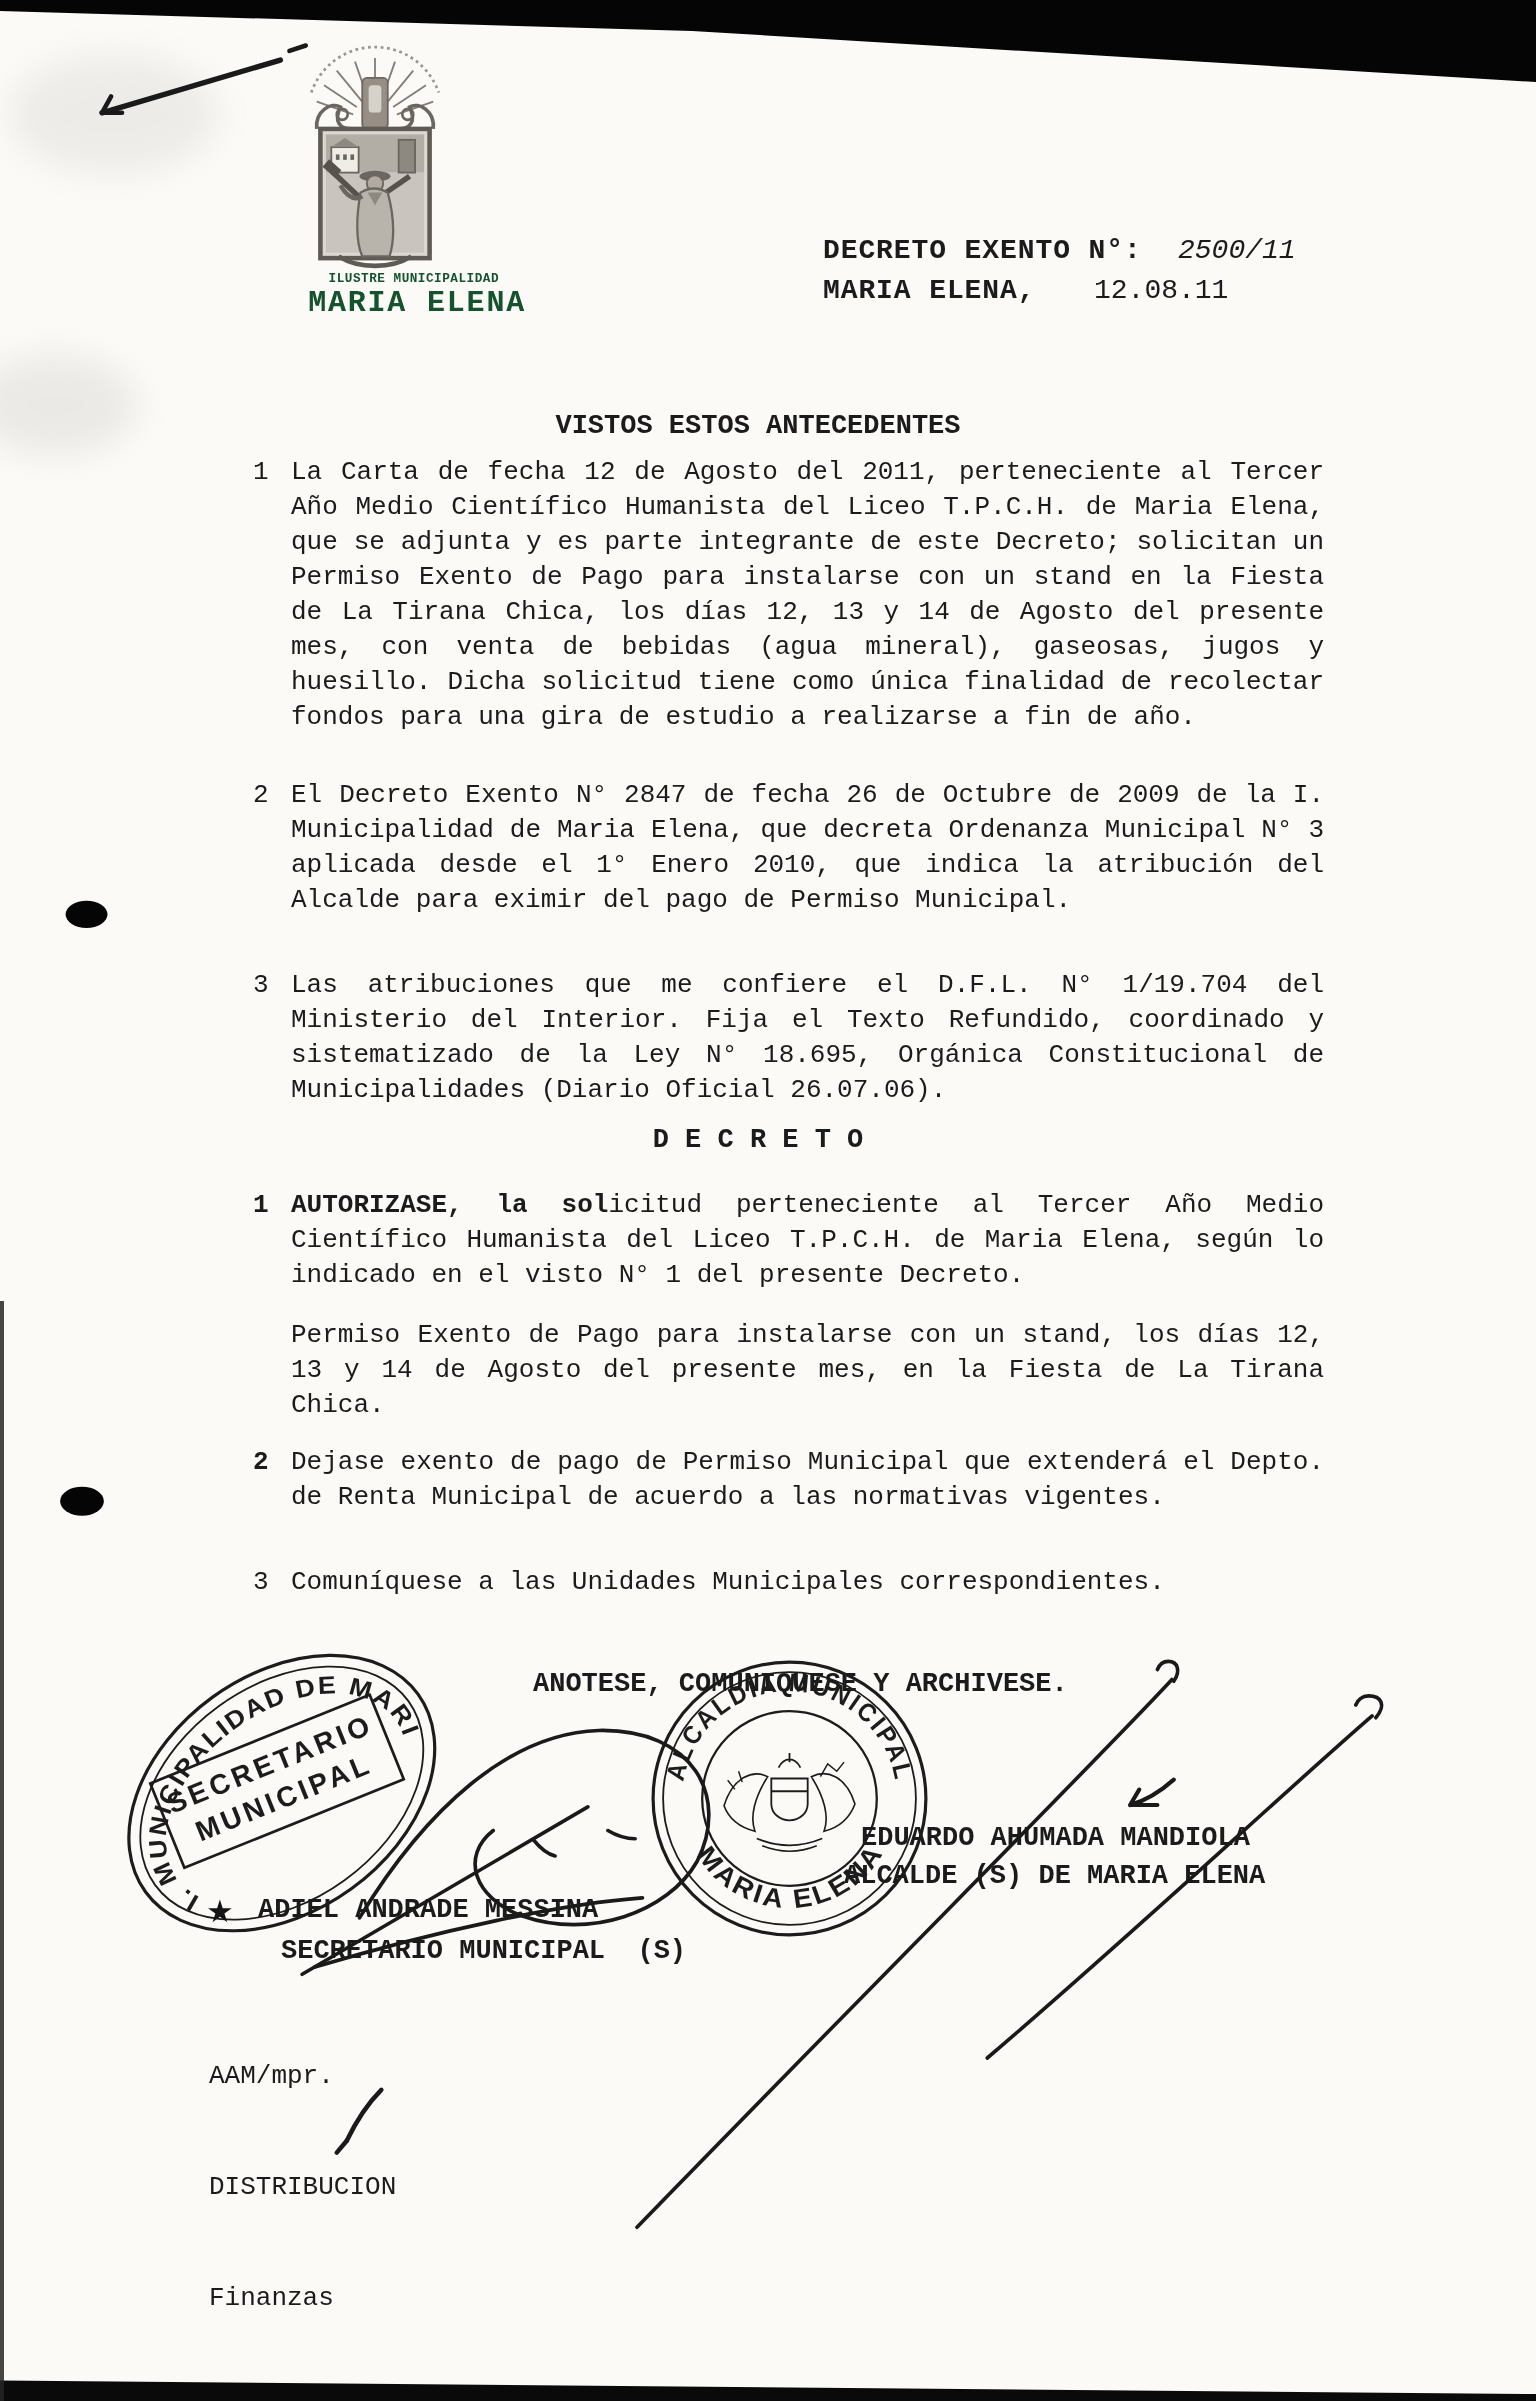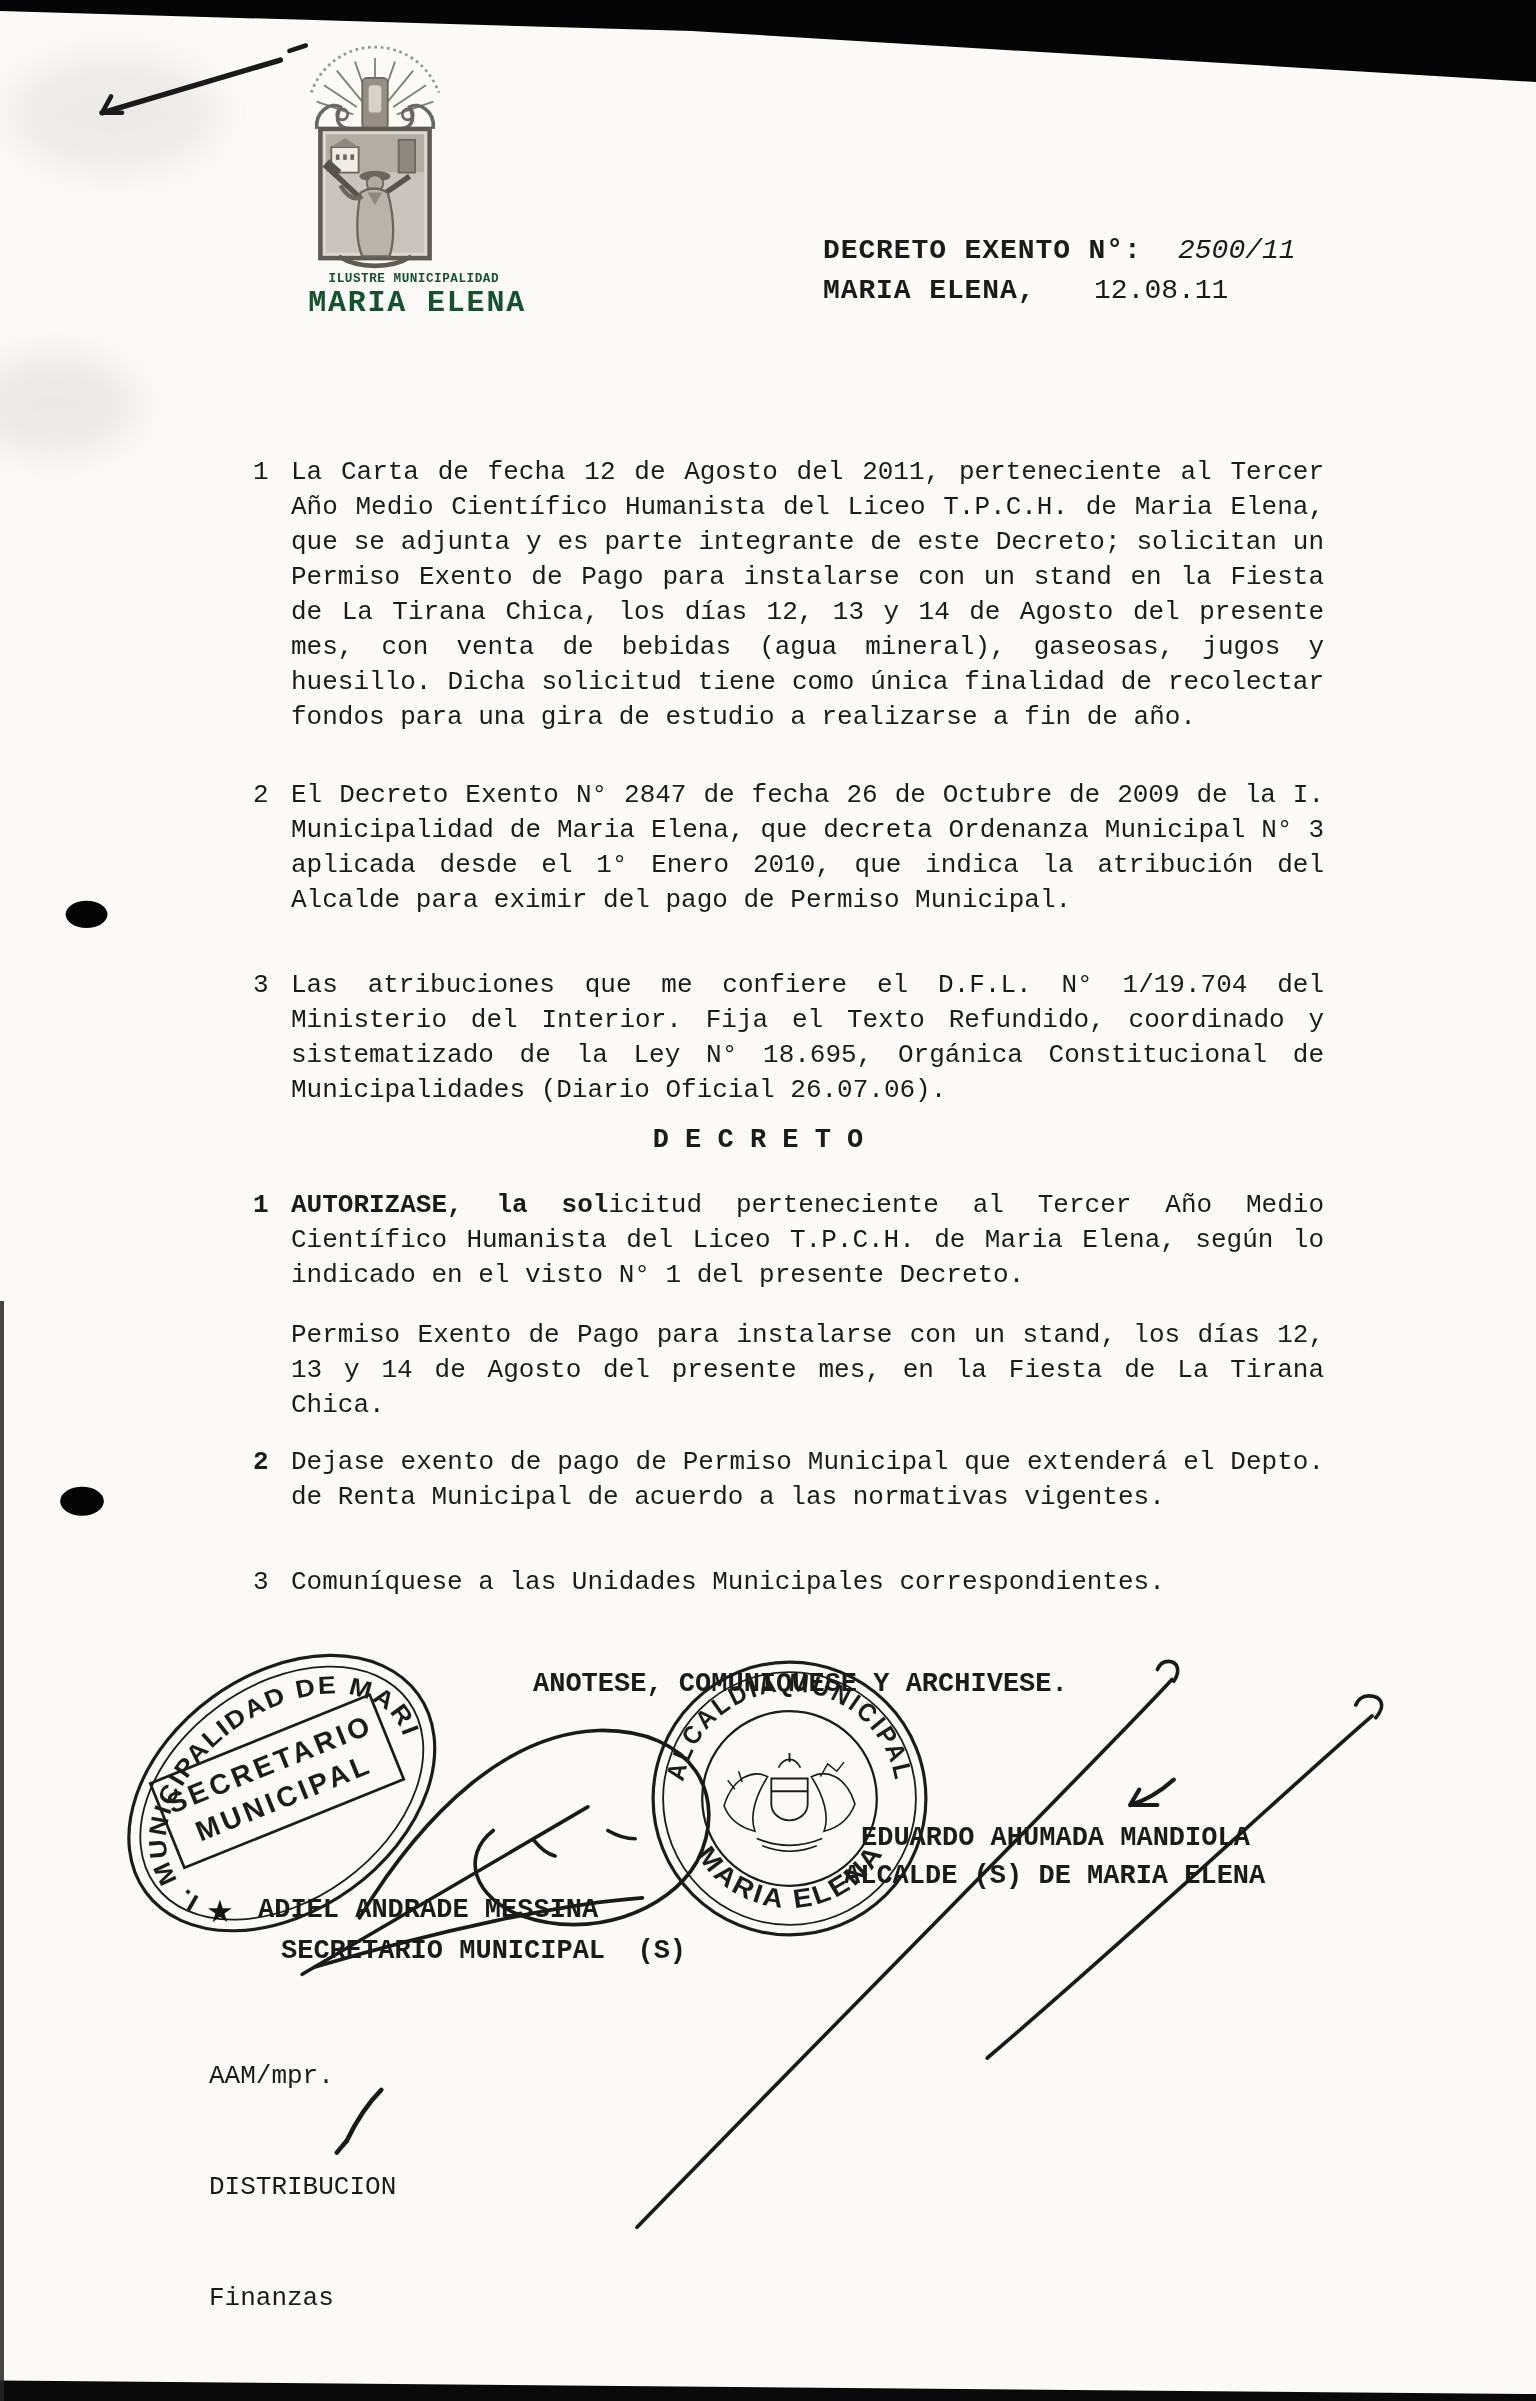--- a/index.html
+++ b/index.html
@@ -103,20 +103,21 @@
     <path d="M 60 232 C 82 246 118 246 140 232" fill="none" stroke="#5f5a53" stroke-width="5"></path>
   </svg>
   <div class="logo-caption small">ILUSTRE MUNICIPALIDAD</div>
   <div class="logo-caption big">MARIA ELENA</div>
 
   <div class="hline hlabel" style="left:823px;top:235px;">DECRETO EXENTO N°:</div>
   <div class="hline" style="left:1178px;top:235px;font-style:italic;">2500/11</div>
   <div class="hline hlabel" style="left:823px;top:275px;">MARIA ELENA,</div>
   <div class="hline" style="left:1094px;top:275px;">12.08.11</div>
 
+  <div class="heading" style="top:411px;">VISTOS ESTOS ANTECEDENTES</div>
 
   <div class="para" style="top:455px;">
     <span class="num">1</span>
     <span class="ptext">La Carta de fecha 12 de Agosto del 2011, perteneciente al Tercer Año Medio Científico Humanista del Liceo T.P.C.H. de Maria Elena, que se adjunta y es parte integrante de este Decreto; solicitan un Permiso Exento de Pago para instalarse con un stand en la Fiesta de La Tirana Chica, los días 12, 13 y 14 de Agosto del presente mes, con venta de bebidas (agua mineral), gaseosas, jugos y huesillo. Dicha solicitud tiene como única finalidad de recolectar fondos para una gira de estudio a realizarse a fin de año.</span>
   </div>
 
   <div class="para" style="top:778px;">
     <span class="num">2</span>
     <span class="ptext">El Decreto Exento N° 2847 de fecha 26 de Octubre de 2009 de la I. Municipalidad de Maria Elena, que decreta Ordenanza Municipal N° 3 aplicada desde el 1° Enero 2010, que indica la atribución del Alcalde para eximir del pago de Permiso Municipal.</span>
   </div>

